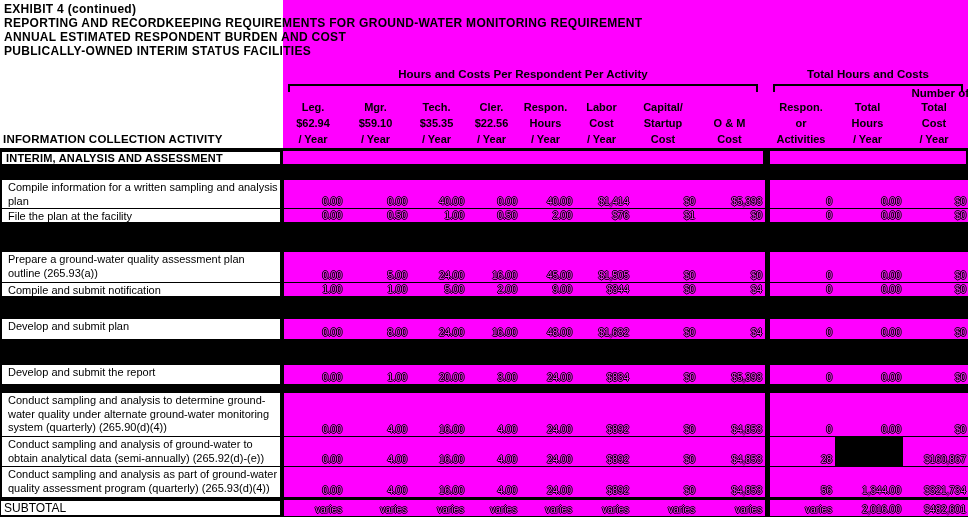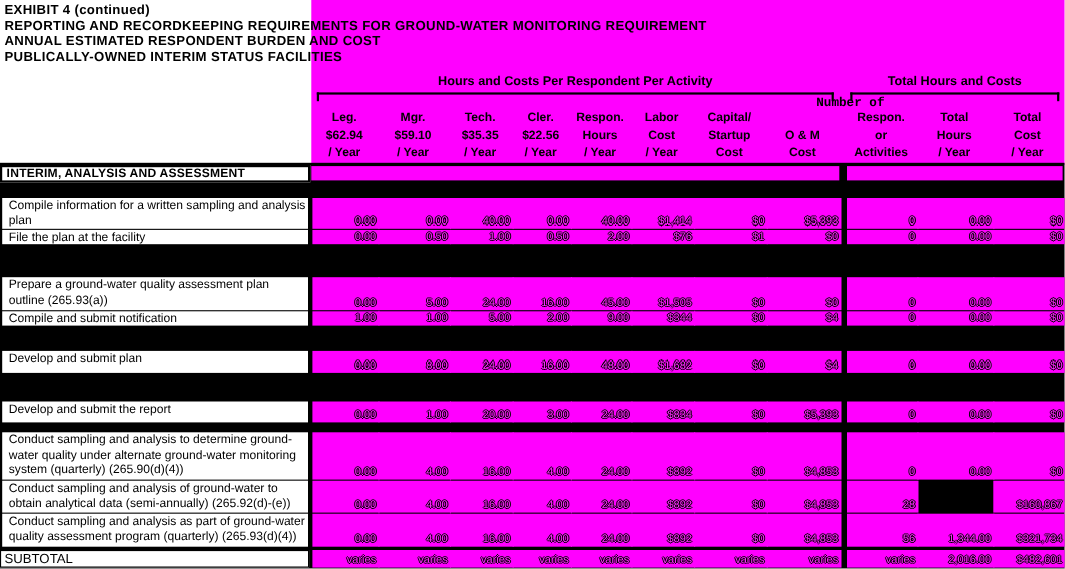--- a/index.html
+++ b/index.html
@@ -9,21 +9,21 @@
   }
   .abs{position:absolute;}
   
   #hdr-bg{left:283px;top:0;width:685px;height:150px;background:#ff00ff;}
   #body-bg{left:0;top:148px;width:968px;height:369px;background:#000;}
   
   #title{left:4px;top:2px;width:680px;font-weight:bold;font-size:12px;line-height:14px;letter-spacing:.3px;}
   
   .gtitle{top:68px;font-weight:bold;font-size:11.5px;text-align:center;}
   .bracket{top:84px;height:8px;border-top:2px solid #000;border-left:2px solid #000;border-right:2px solid #000;box-sizing:border-box;}
-  #numberof{top:87px;left:742px;width:196px;text-align:left;font-weight:bold;font-size:11.5px;font-family:Liberation Mono, monospace;}
+  #numberof{top:87px;left:773px;width:196px;text-align:right;font-weight:bold;font-size:11.5px;}
   .hcol{top:98px;height:49px;display:flex;flex-direction:column;justify-content:flex-end;align-items:center;
         font-weight:bold;font-size:11px;line-height:16px;white-space:nowrap;}
   #info-label{left:3px;top:133px;font-weight:bold;font-size:11.5px;letter-spacing:.2px;}
   
   #section-row{top:150px;left:0;width:968px;height:16px;}
   #section-box{left:0;top:0;width:282px;height:16px;background:#fff;border:2px solid #000;box-sizing:border-box;
                font-weight:bold;font-size:11px;line-height:12px;padding-left:4px;letter-spacing:.2px;}
   .section-strip{top:1px;height:13px;background:#ff00ff;}
   
   .trow{position:absolute;left:0;width:968px;}
@@ -115,20 +115,21 @@
       <span>Total</span>
       <span>Hours</span>
       <span>/ Year</span>
     </div>
   <div class="abs hcol h11">
       <span>Total</span>
       <span>Cost</span>
       <span>/ Year</span>
     </div>
 
+  <div class="abs" id="info-label">INFORMATION COLLECTION ACTIVITY</div>
 
   <div class="abs" id="section-row">
     <div class="abs" id="section-box">INTERIM, ANALYSIS AND ASSESSMENT</div>
     <div class="abs section-strip" style="left:283px;width:480px;"></div>
     <div class="abs section-strip" style="left:770px;width:196px;"></div>
   </div>
 
   <div class="trow" style="top:180px;height:28px">
     <div class="lab">Compile information for a written sampling and analysis plan</div>
     <div class="cell c1">

